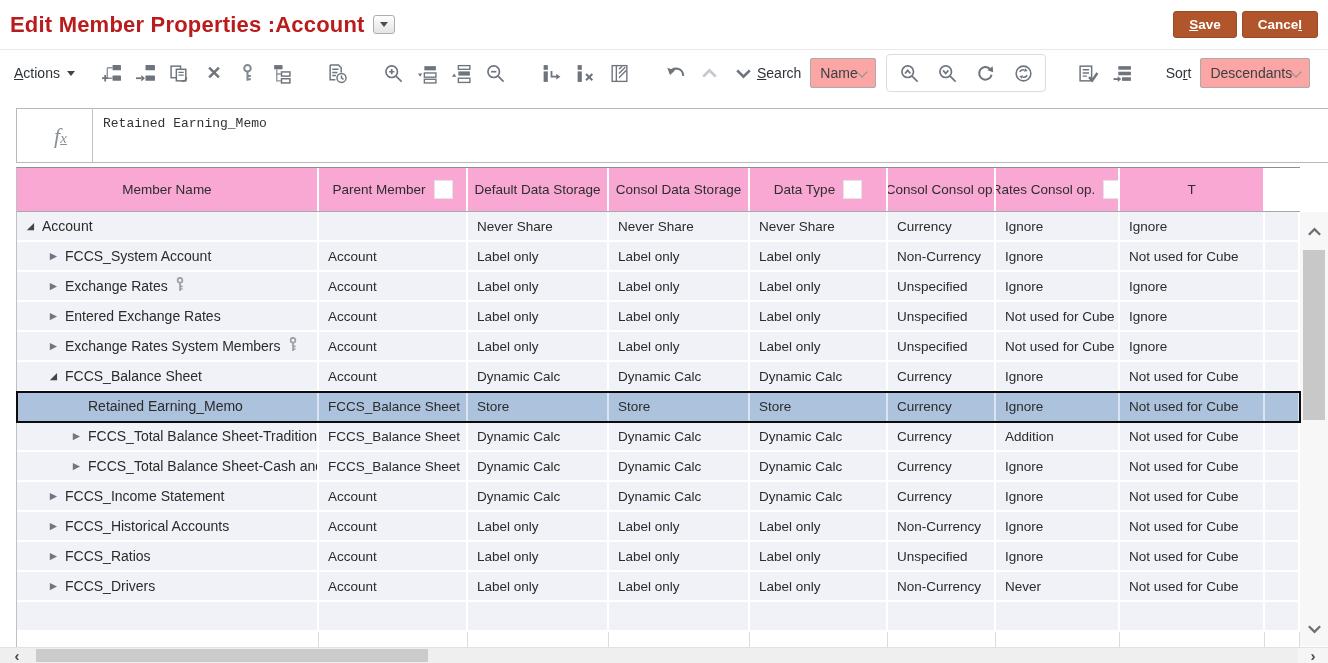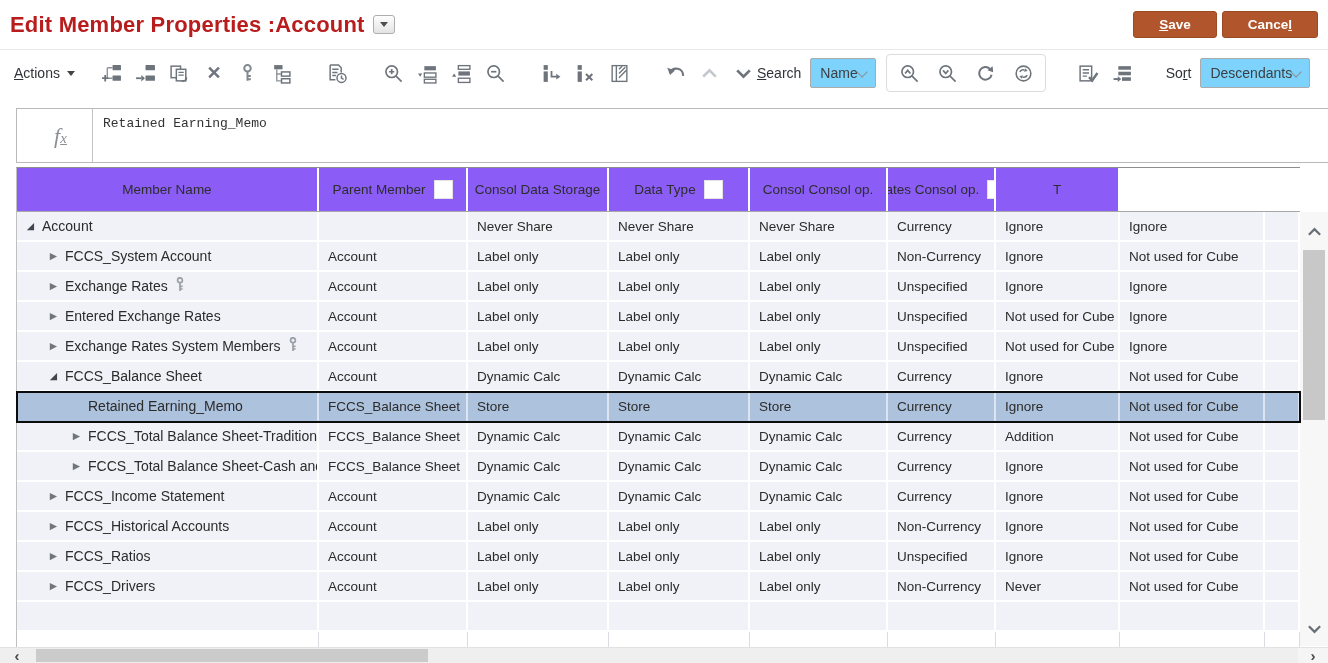--- a/index.html
+++ b/index.html
@@ -8,51 +8,51 @@
   .page { position:relative; width:1328px; height:663px; overflow:hidden; background:#fff; }
 
   
   .titlebar { display:flex; align-items:center; height:50px; padding:0 10px; border-bottom:1px solid #e9e9e9; }
   .page-title { font-size:22px; font-weight:bold; color:#b91c1c; letter-spacing:.2px; }
   .title-dd { width:22px; height:19px; margin-left:8px; border:1px solid #aeaeae; border-radius:3px;
               background:linear-gradient(#fdfdfd,#e4e4e4); display:flex; align-items:center; justify-content:center; cursor:pointer; }
   .caret-down { width:0; height:0; border-left:4px solid transparent; border-right:4px solid transparent; border-top:5px solid #4a4d52; }
   .tb-spacer { flex:1; }
   .btn { border:1px solid #9c4a24; border-radius:3px; background:var(--accent,#b1562c); color:#fff;
-         font-family:"Liberation Sans",sans-serif; font-size:13.5px; font-weight:bold; padding:5px 25px; margin-left:5px; cursor:pointer; }
+         font-family:"Liberation Sans",sans-serif; font-size:13.5px; font-weight:bold; padding:5px 15px; margin-left:5px; cursor:pointer; }
   .u { text-decoration: underline; }
 
   
   .toolbar { display:flex; align-items:center; height:46px; padding:0 14px; white-space:nowrap; }
   .tb-label { font-size:14px; color:#2f3338; display:flex; align-items:center; }
   .actions-menu { margin-right:16px; cursor:pointer; }
   .actions-menu .caret-down { margin-left:7px; border-top-color:#3f4348; }
   .tb-icon { width:26px; height:26px; display:flex; align-items:center; justify-content:center; margin-left:8px; cursor:pointer; border-radius:2px; flex:none; }
   .tb-icon svg { width:21px; height:21px; }
   .tb-icon.xglyph { font-size:18px; font-weight:bold; color:#6f757d; }
   .gap-s { margin-left:30px; } .gap-m { }
   .dropdown { display:flex; align-items:center; justify-content:space-between; height:30px; border:1px solid #ababab; border-radius:2px;
-              background:#7dd3fc; padding:0 9px; margin-left:9px; font-size:14px; color:#3c4043; cursor:pointer; }
+              background:#fca5a5; padding:0 9px; margin-left:9px; font-size:14px; color:#3c4043; cursor:pointer; }
   .dd-name { width:82px; } .dd-sort { width:134px; }
   .chev { width:8px; height:8px; border-right:1.6px solid #8a9097; border-bottom:1.6px solid #8a9097; transform:rotate(45deg); margin-top:-3px; flex:none; }
   .icon-group { display:flex; align-items:center; border:1px solid #dcdcdc; border-radius:4px; height:38px; padding:0 8px; margin-left:10px; }
   .icon-group .tb-icon { margin-left:12px; } .icon-group .tb-icon:first-child { margin-left:2px; }
 
   
   .formula { position:absolute; left:16px; top:108px; width:1312px; height:55px; border:1px solid #b9b9b9; border-right:none; display:flex;padding-left:12px; }
   .fx-box { width:64px; border-right:1px solid #c3c3c3; display:flex; align-items:center; justify-content:center; }
   .fx-glyph { font-family:"Liberation Serif",serif; font-style:italic; font-size:22px; color:#8a8f94; }
   .fx-glyph span { font-size:15px; text-decoration:underline; }
   .formula-text { flex:1; padding:7px 0 0 10px; font-family:"Liberation Mono",monospace; font-size:13px; color:#333; }
 
   
   .tablewrap { position:absolute; left:16px; top:167px; width:1284px; border-top:1px solid #8f8f8f; border-left:1px solid #c0c0c0; }
   .grid-row { display:grid; grid-template-columns:302px 149px 141px 141px 138px 108px 124px 145px minmax(0,1fr); }
   .thead { height:44px; border-bottom:1px solid #a8a8a8; }
-  .thead .hcell { background:#8b5cf6; border-right:2px solid #fff; display:flex; align-items:center; justify-content:center;
+  .thead .hcell { background:#f9a8d4; border-right:2px solid #fff; display:flex; align-items:center; justify-content:center;
                   font-size:13.5px; color:#2d2d2d; overflow:hidden; white-space:nowrap; }
   .hbox { width:19px; height:19px; background:#fff; border:1px solid #e3e3e3; margin-left:8px; flex:none; }
   .trow { height:30px; }
   .trow .cell { background:var(--rowbg,#f0f2f7); border-right:2px solid #fff; border-bottom:2px solid #fff;
                 display:flex; align-items:center; padding:0 9px; font-size:13.5px; color:#2b2b2b; overflow:hidden; white-space:nowrap; }
   .trow.selected .cell { background:var(--selrow,#adc2dd); border-right-color:#dbe4f0; border-bottom-color:transparent; }
   .trow.selected { outline:2.5px solid #0c0c0c; outline-offset:-1px; position:relative; z-index:2; }
   .tri { width:15px; margin-right:4px; flex:none; font-size:9.5px; line-height:1; text-align:center; }
   .tri.expanded { color:#41464c; } .tri.collapsed { color:#71767d; }
   .mname { font-size:14px; }
@@ -319,20 +319,23 @@
   <div class="tablewrap">
     <div class="grid-row thead">
       <div class="hcell">
           <span>Member Name</span>
         </div>
       <div class="hcell">
           <span>Parent Member</span>
           <span class="hbox"></span>
         </div>
       <div class="hcell">
+          <span>Default Data Storage</span>
+        </div>
+      <div class="hcell">
           <span>Consol Data Storage</span>
         </div>
       <div class="hcell">
           <span>Data Type</span>
           <span class="hbox"></span>
         </div>
       <div class="hcell">
           <span>Consol Consol op.</span>
         </div>
       <div class="hcell">

